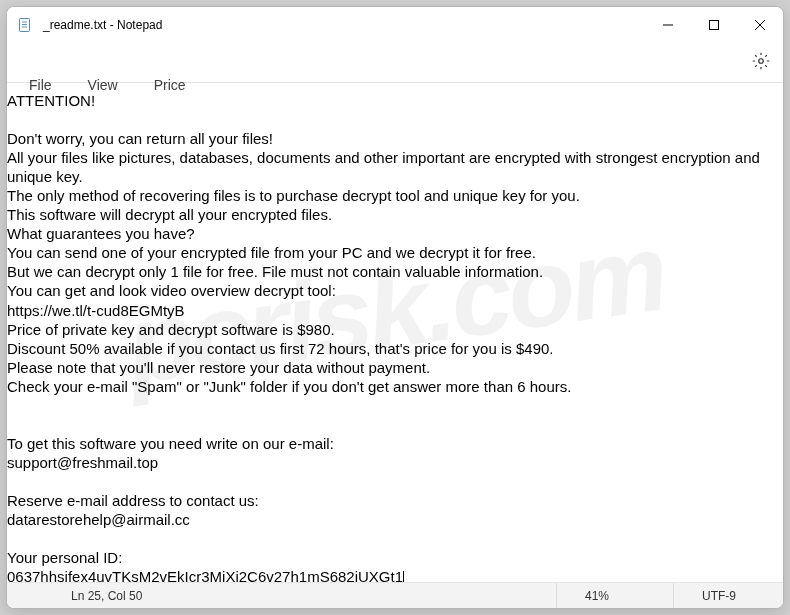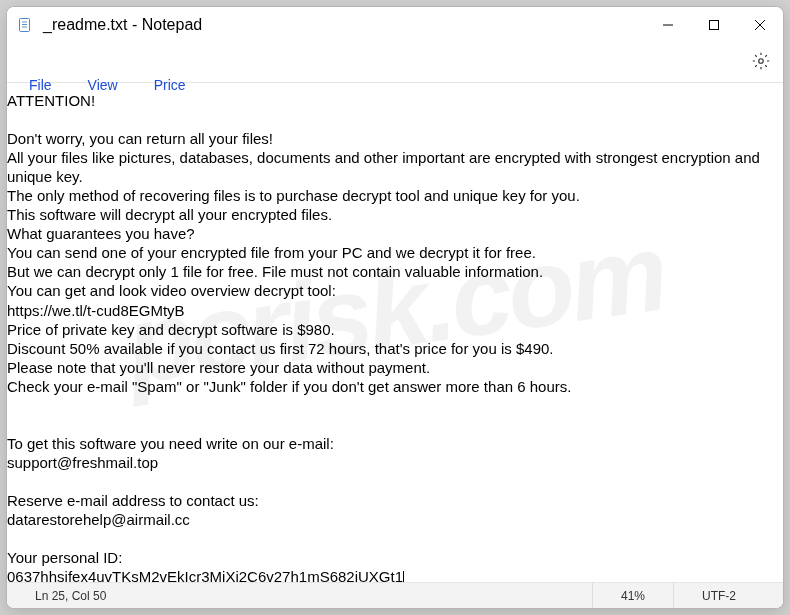--- a/index.html
+++ b/index.html
@@ -23,21 +23,21 @@
       flex-direction: column;
       box-shadow: 0 4px 16px rgba(0,0,0,0.15);
       overflow: hidden;
       position: relative;
     }
     .titlebar {
       height: 36px;
       display: flex;
       align-items: center;
       padding: 0 0 0 10px;
-      font-size: 16px;
+      font-size: 12px;
       color: #000;
       background: #fff;
     }
     .titlebar .app-icon {
       width: 16px; height: 16px;
       margin-right: 10px;
       display: flex; align-items: center; justify-content: center;
     }
     .titlebar .title { flex: 0 0 auto; }
     .titlebar .spacer { flex: 1; }
@@ -50,21 +50,21 @@
       height: 40px;
       display: flex;
       align-items: center;
       padding: 0 4px;
       background: #fff;
       border-bottom: 1px solid #e5e5e5;
     }
     .menu-item {
       padding: 6px 18px;
       font-size: 14px;
-      color: #1d4ed8;
+      color: #404040;
       border-radius: 4px;
       margin-top: 45px;
     }
     .menubar .spacer { flex: 1; }
     .settings-btn {
       width: 36px; height: 36px;
       display: flex; align-items: center; justify-content: center;
       border-radius: 4px;
     }
     .content {
@@ -95,20 +95,21 @@
       align-items: center;
       font-size: 12px;
       color: #333;
     }
     .statusbar .cell {
       padding: 0 28px;
       border-left: 1px solid #ddd;
       height: 100%;
       display: flex;
       align-items: center;
+      margin-left: 36px;
     }
     .statusbar .cell.first { border-left: none; flex: 0 0 auto;}
     .statusbar .grow { flex: 1; }
     .watermark {
       position: absolute;
       top: 50%; left: 50%;
       transform: translate(-50%, -50%) rotate(-8deg);
       font-size: 110px;
       font-weight: 700;
       font-style: italic;
@@ -191,18 +192,18 @@
 Reserve e-mail address to contact us:
 datarestorehelp@airmail.cc
 
 Your personal ID:
 0637hhsjfex4uvTKsM2vEkIcr3MjXi2C6v27h1mS682iUXGt1</span><span class="caret"></span></div>
 
   <div class="statusbar">
     <div class="cell first">Ln 25, Col 50</div>
     <div class="grow"></div>
     <div class="cell">41%</div>
-    <div class="cell" style="min-width:110px">UTF-2</div>
+    <div class="cell" style="min-width:110px">UTF-9</div>
   </div>
 
   <div class="watermark">pcrisk.com</div>
 
 </div>
 
 </body></html>

